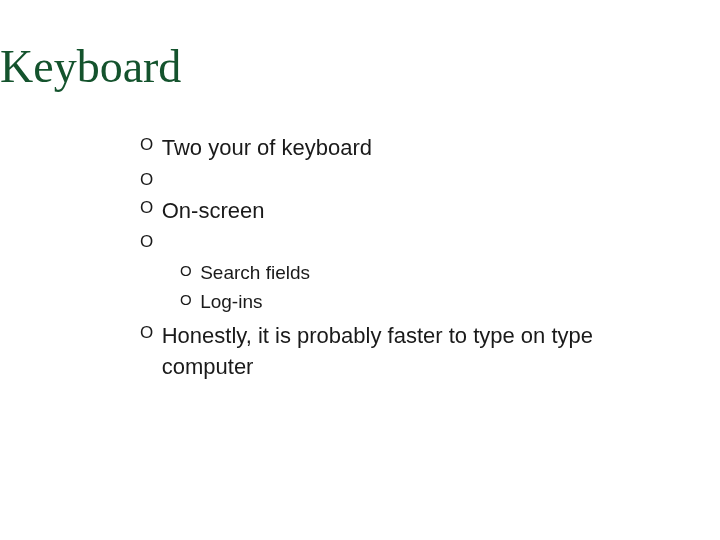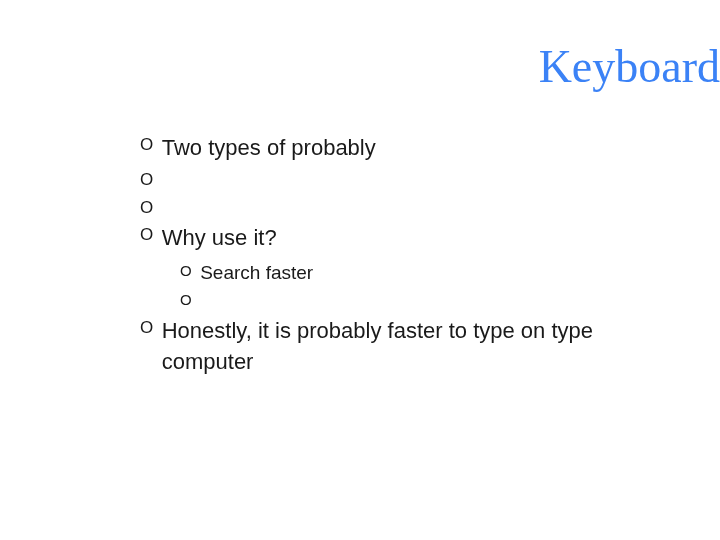--- a/index.html
+++ b/index.html
@@ -13,23 +13,23 @@
   .slide {
     width: 720px;
     height: 540px;
     position: relative;
     padding: 40px 0 0 0;
   }
   .title {
     font-family: "Times New Roman", Times, serif;
     font-size: 46px;
     font-weight: 400;
-    text-align: right;
+    text-align: left;
     margin-bottom: 40px;
-    color: #3b82f6;
+    color: #14532d;
   }
   .content {
     padding-left: 140px;
     padding-right: 60px;
   }
   .bullet-line {
     display: flex;
     align-items: flex-start;
     margin-bottom: 4px;
     line-height: 1.4;
@@ -59,43 +59,44 @@
 </head>
 <body>
 
 <div class="slide">
   <h1 class="title">Keyboard</h1>
 
   <div class="content">
 
     <div class="bullet-line level-1">
       <span class="bullet-marker">O</span>
-      <span class="bullet-text">Two types of probably</span>
+      <span class="bullet-text">Two your of keyboard</span>
     </div>
 
     <div class="bullet-line level-1">
       <span class="bullet-marker">O</span>
     </div>
 
     <div class="bullet-line level-1">
       <span class="bullet-marker">O</span>
+      <span class="bullet-text">On-screen</span>
     </div>
 
     <div class="bullet-line level-1">
       <span class="bullet-marker">O</span>
-      <span class="bullet-text">Why use it?</span>
     </div>
 
     <div class="sub-group">
       <div class="bullet-line level-2">
         <span class="bullet-marker">O</span>
-        <span class="bullet-text">Search faster</span>
+        <span class="bullet-text">Search fields</span>
       </div>
       <div class="bullet-line level-2">
         <span class="bullet-marker">O</span>
+        <span class="bullet-text">Log-ins</span>
       </div>
     </div>
 
     <div class="bullet-line level-1">
       <span class="bullet-marker">O</span>
       <span class="bullet-text">Honestly, it is probably faster to type on type computer</span>
     </div>
 
   </div>
 </div>

